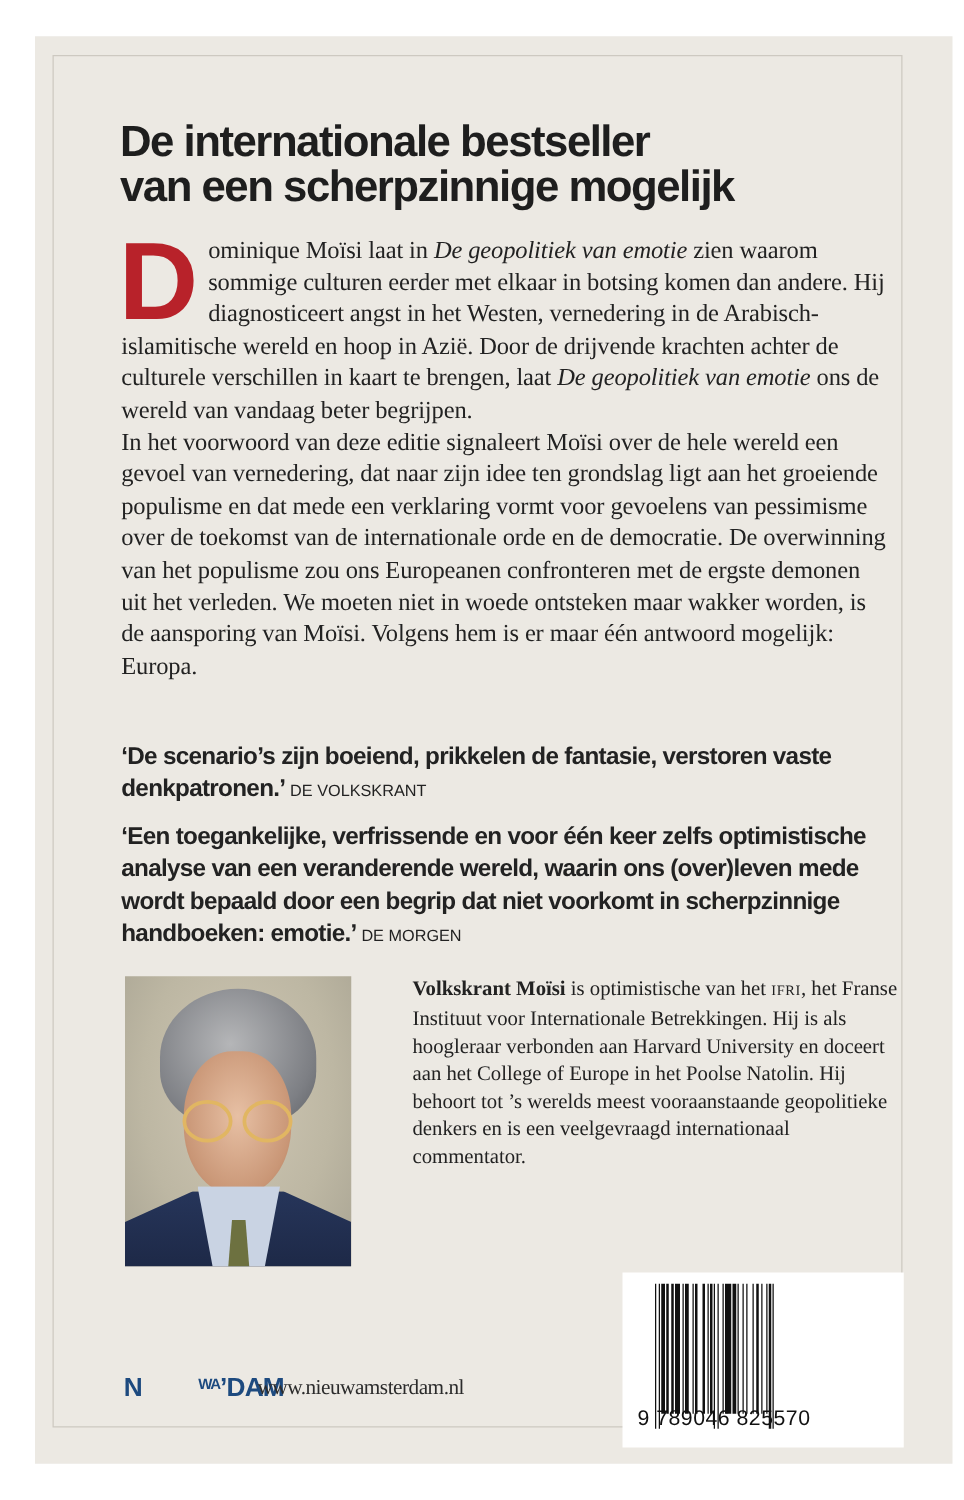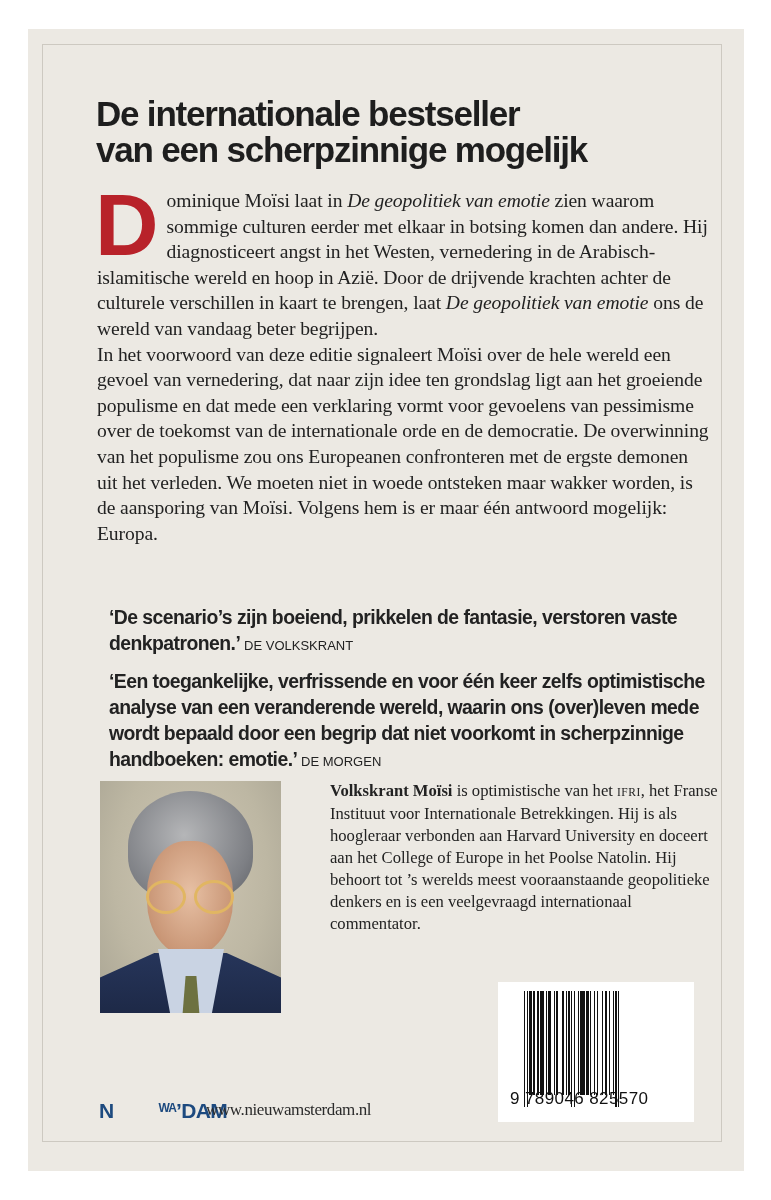--- a/index.html
+++ b/index.html
@@ -1,19 +1,20 @@
 <!DOCTYPE html>
 <html><head>
   <meta charset="utf-8">
   <style>
     html, body { margin: 0; padding: 0; background: #ffffff; }
     body { width: 771px; height: 1200px; position: relative; overflow: hidden; }
     .cover {
       position: absolute; left: 28px; top: 29px; width: 716px; height: 1142px;
       background: #ece9e3;
+      padding-left: 18px;
     }
     .frame {
       position: absolute; left: 14px; top: 15px; width: 678px; height: 1096px;
       border: 1.5px solid #cdc9c1;
     }
     .heading {
       position: absolute; left: 68px; top: 67px; margin: 0;
       font-family: "Liberation Sans", sans-serif; font-weight: bold;
       font-size: 35px; line-height: 36px; letter-spacing: -1.2px; color: #1e1e1e;
     }
@@ -25,21 +26,21 @@
     }
     .dropcap {
       float: left; font-family: "Liberation Sans", sans-serif; font-weight: bold;
       color: #b8222a; font-size: 88px; line-height: 66px; height: 66px;
       margin: 4px 10px 0 -2px; letter-spacing: -2px;
     }
     .intro em { font-style: italic; }
     .quote {
       position: absolute; left: 69px; width: 620px;
       font-family: "Liberation Sans", sans-serif; font-weight: bold;
-      font-size: 19.4px; line-height: 26px; color: #222; letter-spacing: -0.55px; margin: 12px;
+      font-size: 19.4px; line-height: 26px; color: #222; letter-spacing: -0.55px; margin: 0;
     }
     .quote .source {
       font-weight: normal; font-size: 13px; letter-spacing: 0; text-transform: uppercase;
     }
     .q1 { top: 563px; }
     .q2 { top: 627px; }
     .photo {
       position: absolute; left: 72px; top: 752px; width: 181px; height: 232px;
       background: radial-gradient(ellipse at 50% 40%, #cfc7b4 0%, #bdb7a3 60%, #a9a493 100%);
       overflow: hidden;
@@ -70,21 +71,21 @@
       position: absolute; left: 82px; top: 195px; width: 18px; height: 45px; background: #6d7140;
       clip-path: polygon(20% 0, 80% 0, 100% 100%, 0 100%);
     }
     .bio {
       position: absolute; left: 302px; top: 751px; width: 390px;
       font-family: "Liberation Serif", serif; font-size: 16.6px; line-height: 22px; color: #222; margin: 0;
     }
     .bio b { font-weight: bold; }
     .bio .sc { font-size: 11.5px; letter-spacing: 0.5px; }
     .barcode-box {
-      position: absolute; left: 470px; top: 953px; width: 196px; height: 140px;
+      position: absolute; left: 470px; top: 989px; width: 225px; height: 140px;
       background: #fff;
     }
     .bars {
       position: absolute; left: 26px; top: 9px; width: 145px; height: 104px;
       display: flex; align-items: flex-start;
     }
     .bars i { display: block; height: 100%; background: #111; }
     .bars i.g { background: transparent; }
     .bars i.t { height: 112%; }
     .barcode-digits {

